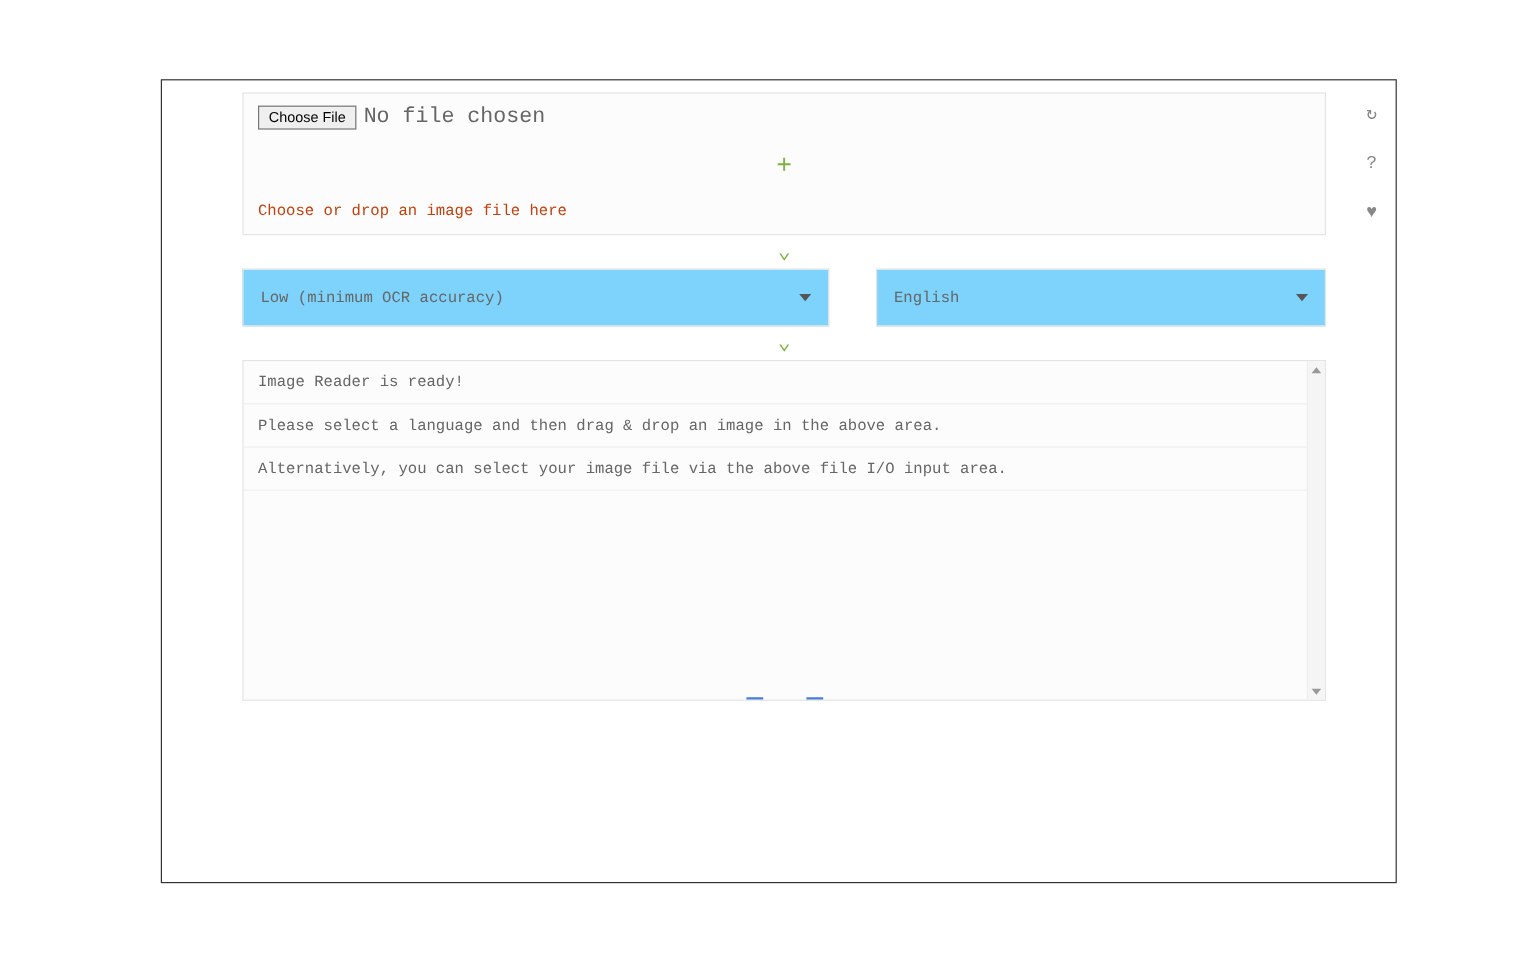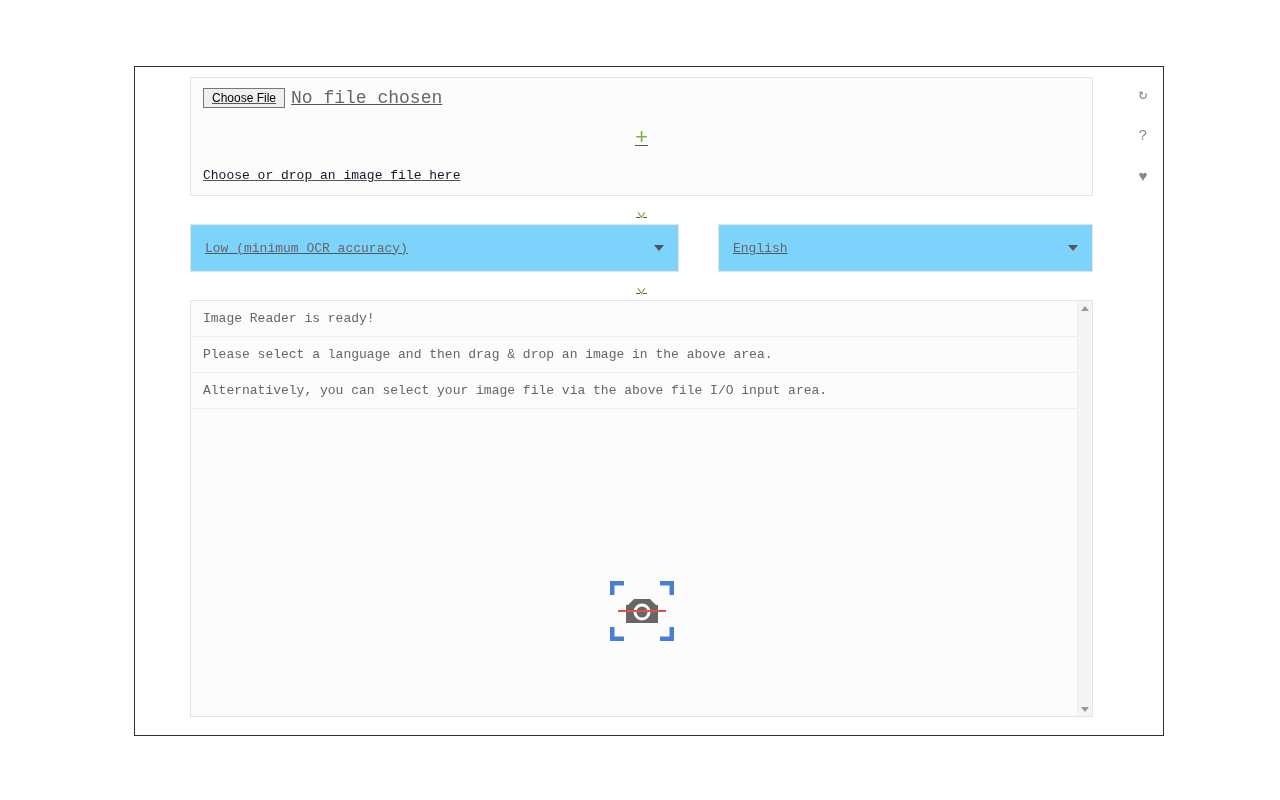--- a/index.html
+++ b/index.html
@@ -16,24 +16,23 @@
     position: absolute;
     left: 134px;
     top: 66px;
     width: 1030px;
     height: 670px;
     border: 1px solid #333;
     background: #fff;
   }
   .content {
     position: absolute;
-    left: 55px;
+    left: 67px;
     top: 10px;
     width: 903px;
-    text-decoration: underline;
   }
   .panel {
     border: 1px solid #e4e4e4;
     background: #fcfcfc;
     width: 100%;
   }
   .upload-panel {
     padding: 10px 12px 12px 12px;
   }
   .file-row {
@@ -58,21 +57,21 @@
     text-align: center;
     padding: 14px 0 18px 0;
   }
   .plus {
     color: #7cb342;
     font-size: 22px;
     font-weight: 300;
     line-height: 1;
   }
   .drop-hint {
-    color: #0f172a;
+    color: #c2410c;
     font-size: 13px;
   }
   .chevron-row {
     text-align: center;
     padding: 6px 0 4px 0;
   }
   .chevron {
     color: #7cb342;
     font-size: 18px;
     line-height: 1;
@@ -100,21 +99,21 @@
     right: 14px;
     top: 50%;
     transform: translateY(-50%);
     width: 0; height: 0;
     border-left: 5px solid transparent;
     border-right: 5px solid transparent;
     border-top: 6px solid #555;
   }
   .log-panel {
     position: relative;
-    height: 417px;
+    height: 284px;
     overflow: hidden;
     padding: 0;
   }
   .log-list {
     position: absolute;
     top: 0; left: 0; right: 15px;
     display: flex;
     flex-direction: column;
   }
   .log-item {

